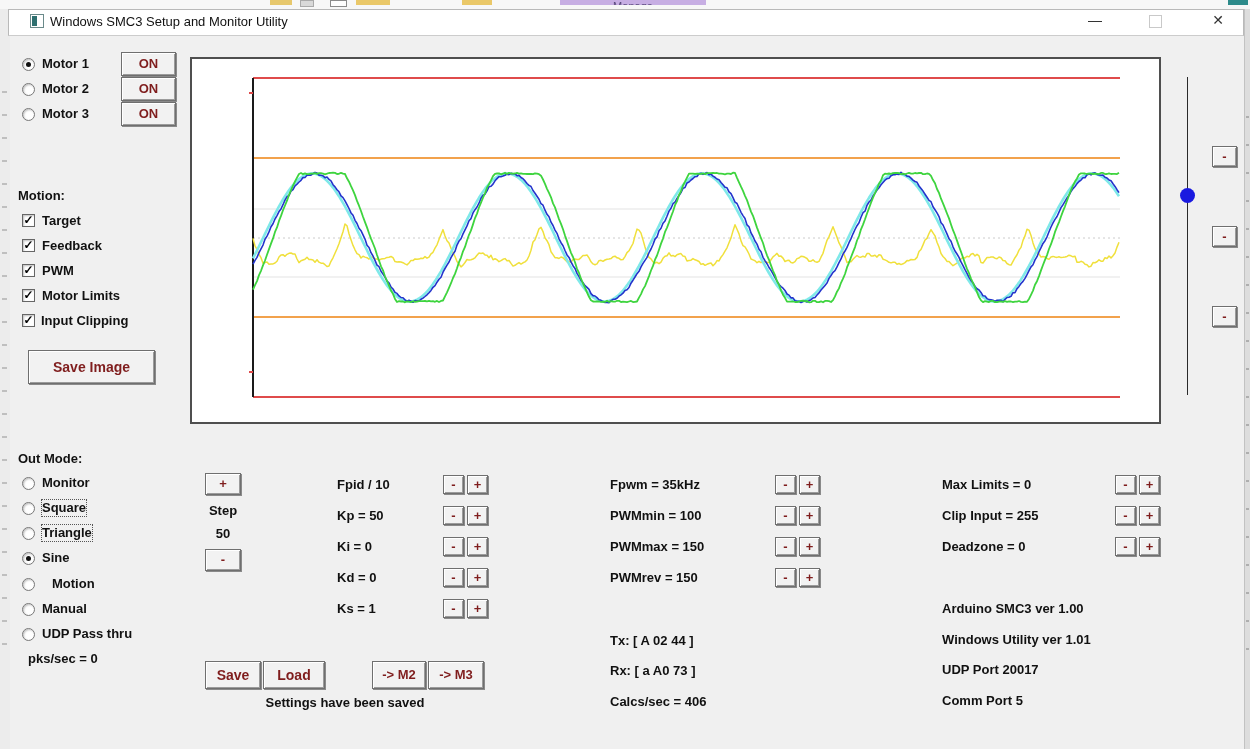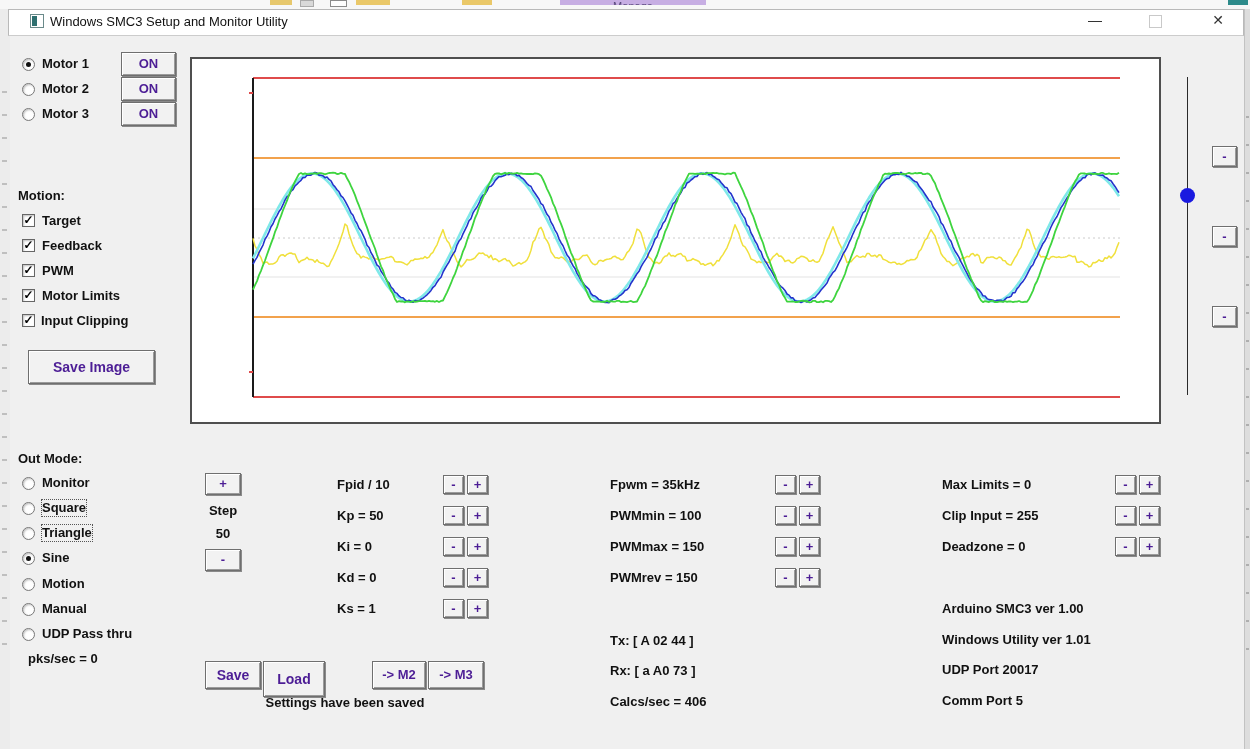--- a/index.html
+++ b/index.html
@@ -27,21 +27,21 @@
   .max-box{left:9px;top:3px;width:11px;height:11px;border:1px solid #c9c9c9;position:absolute;}
   .client{left:10px;top:36px;width:1234px;height:713px;background:#f0f0f0;}
 
   .lbl{font-size:13px;font-weight:bold;color:#111;white-space:nowrap;line-height:16px;}
   .big{font-size:14px;}
 
   
   .btn{display:flex;align-items:center;justify-content:center;box-sizing:border-box;
       background:#f2f2f2;border:1px solid #6f6f6f;
       box-shadow:inset 1px 1px 0 #ffffff,inset -1px -1px 0 #9b9b9b,1px 1px 0 #8a8a8a;
-      font-weight:bold;color:#4c1d95;cursor:pointer;}
+      font-weight:bold;color:#7f1d1d;cursor:pointer;}
   .sbtn{width:21px;height:19px;font-size:13px;}
 
   
   .radio{width:13px;height:13px;border-radius:50%;background:#fff;border:1px solid #777;
       box-shadow:inset 1px 1px 2px rgba(0,0,0,.25);box-sizing:border-box;}
   .radio.sel::after{content:"";position:absolute;left:3px;top:3px;width:5px;height:5px;border-radius:50%;background:#111;}
   .chk{width:13px;height:13px;background:#fff;border:1px solid #666;
       box-shadow:inset 1px 1px 2px rgba(0,0,0,.25);box-sizing:border-box;
       font-size:12px;font-weight:bold;line-height:11px;text-align:center;color:#000;}
   .dotted-focus{outline:1px dotted #555;}
@@ -112,21 +112,21 @@
 <div class="abs lbl" style="left:18px;top:451px;">Out Mode:</div>
 <div class="abs radio" style="left:22px;top:477px;"></div>
 <div class="abs lbl" style="left:42px;top:475px;">Monitor</div>
 <div class="abs radio" style="left:22px;top:502px;"></div>
 <div class="abs lbl dotted-focus" style="left:42px;top:500px;">Square</div>
 <div class="abs radio" style="left:22px;top:527px;"></div>
 <div class="abs lbl dotted-focus" style="left:42px;top:525px;">Triangle</div>
 <div class="abs radio sel" style="left:22px;top:552px;"></div>
 <div class="abs lbl" style="left:42px;top:550px;">Sine</div>
 <div class="abs radio" style="left:22px;top:578px;"></div>
-<div class="abs lbl" style="left:42px;top:576px;">Motion</div>
+<div class="abs lbl" style="left:52px;top:576px;">Motion</div>
 <div class="abs radio" style="left:22px;top:603px;"></div>
 <div class="abs lbl" style="left:42px;top:601px;">Manual</div>
 <div class="abs radio" style="left:22px;top:628px;"></div>
 <div class="abs lbl" style="left:42px;top:626px;">UDP Pass thru</div>
 <div class="abs lbl" style="left:28px;top:651px;">pks/sec = 0</div>
 
 <div class="abs btn lbl" style="left:205px;top:473px;width:36px;height:22px;">+</div>
 <div class="abs lbl" style="left:203px;top:503px;width:40px;text-align:center;">Step</div>
 <div class="abs lbl" style="left:203px;top:526px;width:40px;text-align:center;">50</div>
 <div class="abs btn lbl" style="left:205px;top:549px;width:36px;height:22px;">-</div>
@@ -141,21 +141,21 @@
 <div class="abs btn sbtn" style="left:443px;top:537px;">-</div>
 <div class="abs btn sbtn" style="left:467px;top:537px;">+</div>
 <div class="abs lbl" style="left:337px;top:570px;">Kd = 0</div>
 <div class="abs btn sbtn" style="left:443px;top:568px;">-</div>
 <div class="abs btn sbtn" style="left:467px;top:568px;">+</div>
 <div class="abs lbl" style="left:337px;top:601px;">Ks = 1</div>
 <div class="abs btn sbtn" style="left:443px;top:599px;">-</div>
 <div class="abs btn sbtn" style="left:467px;top:599px;">+</div>
 
 <div class="abs btn lbl big" style="left:205px;top:661px;width:56px;height:28px;">Save</div>
-<div class="abs btn lbl big" style="left:263px;top:661px;width:62px;height:36px;">Load</div>
+<div class="abs btn lbl big" style="left:263px;top:661px;width:62px;height:28px;">Load</div>
 <div class="abs btn lbl" style="left:372px;top:661px;width:54px;height:28px;">-&gt; M2</div>
 <div class="abs btn lbl" style="left:428px;top:661px;width:56px;height:28px;">-&gt; M3</div>
 <div class="abs lbl" style="left:205px;top:695px;width:280px;text-align:center;">Settings have been saved</div>
 
 <div class="abs lbl" style="left:610px;top:477px;">Fpwm = 35kHz</div>
 <div class="abs btn sbtn" style="left:775px;top:475px;">-</div>
 <div class="abs btn sbtn" style="left:799px;top:475px;">+</div>
 <div class="abs lbl" style="left:610px;top:508px;">PWMmin = 100</div>
 <div class="abs btn sbtn" style="left:775px;top:506px;">-</div>
 <div class="abs btn sbtn" style="left:799px;top:506px;">+</div>

